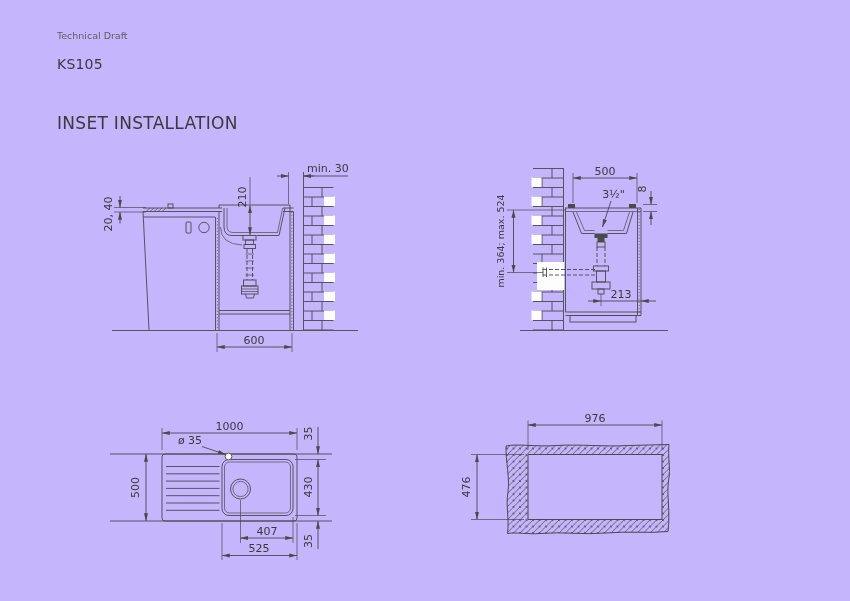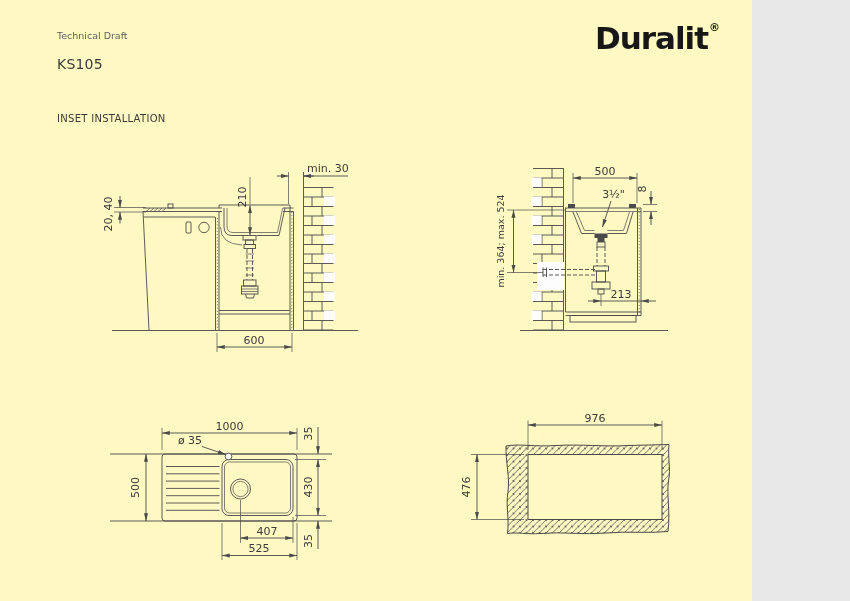--- a/index.html
+++ b/index.html
@@ -1,43 +1,42 @@
 <!DOCTYPE html>
 <html><head>
 <meta charset="utf-8">
 <style>
   html,body{margin:0;padding:0;background:#e8e8e8;}
-  #page{position:relative;width:752px;height:601px;background:#fef9c3;overflow:hidden;
+  #page{position:relative;width:850px;height:601px;background:#c4b5fd;overflow:hidden;
         font-family:"DejaVu Sans",sans-serif;}
   .hdr{position:absolute;left:57px;color:#3a3a3a;}
   #doc-type{top:30px;font-size:9.5px;color:#5f5f5f;}
   #model{top:56px;font-size:14px;letter-spacing:.2px;}
   #title-el{top:95px;font-size:13.5px;letter-spacing:.3px;}
-  #title-en{top:113px;font-size:10px;letter-spacing:.3px;}
+  #title-en{top:113px;font-size:17px;letter-spacing:.3px;}
   #logo{position:absolute;top:20px;right:32px;font-size:31px;font-weight:bold;
         color:#171717;letter-spacing:-1px;}
   #logo sup{font-size:11px;letter-spacing:0;vertical-align:18px;margin-left:1px;}
   svg{position:absolute;left:0;top:0;}
   svg text{font-family:"DejaVu Sans",sans-serif;font-size:11px;fill:#3a3a3a;stroke:none;}
   svg text.sm{font-size:9.5px;}
   .ln{stroke:#4a4a4a;stroke-width:0.9;fill:none;}
   .thin{stroke:#4a4a4a;stroke-width:0.7;fill:none;}
   .dot{stroke:#4a4a4a;stroke-width:0.8;fill:none;stroke-dasharray:1,2.2;}
   .dash{stroke:#4a4a4a;stroke-width:0.9;fill:none;stroke-dasharray:4,2;}
   .solid{fill:#4a4a4a;stroke:none;}
   .wht{fill:#fdfdfd;stroke:none;}
 </style>
 </head>
 <body>
 
 <div id="page">
   <div id="doc-type" class="hdr">Technical Draft</div>
   <div id="model" class="hdr">KS105</div>
   <div id="title-en" class="hdr">INSET INSTALLATION</div>
-  <div id="logo"><span>Duralit</span><sup>®</sup></div>
 
   <svg width="850" height="601" viewBox="0 0 850 601">
     <defs>
       <marker id="arr" viewBox="0 0 10 6" refX="9.6" refY="3" markerWidth="9" markerHeight="5.4" orient="auto-start-reverse">
         <path d="M0,0.5 L10,3 L0,5.5 Z" fill="#4a4a4a"></path>
       </marker>
       <pattern id="bricks1" patternUnits="userSpaceOnUse" x="303" y="187" width="30" height="19">
         <path d="M0,0.5 H30 M0,10 H30" stroke="#4a4a4a" stroke-width="0.9" fill="none"></path>
         <path d="M19,0.5 V10 M9,10 V19.5" stroke="#4a4a4a" stroke-width="0.9" fill="none"></path>
       </pattern>

